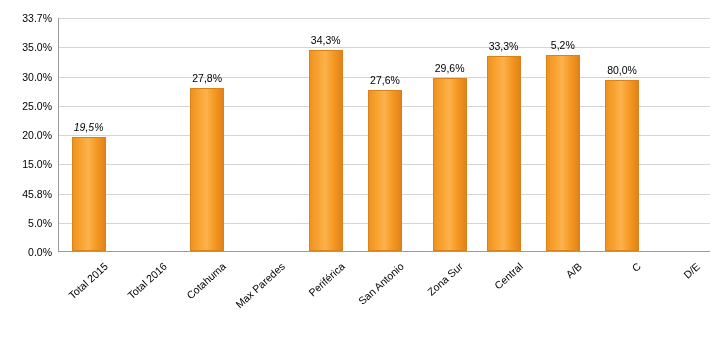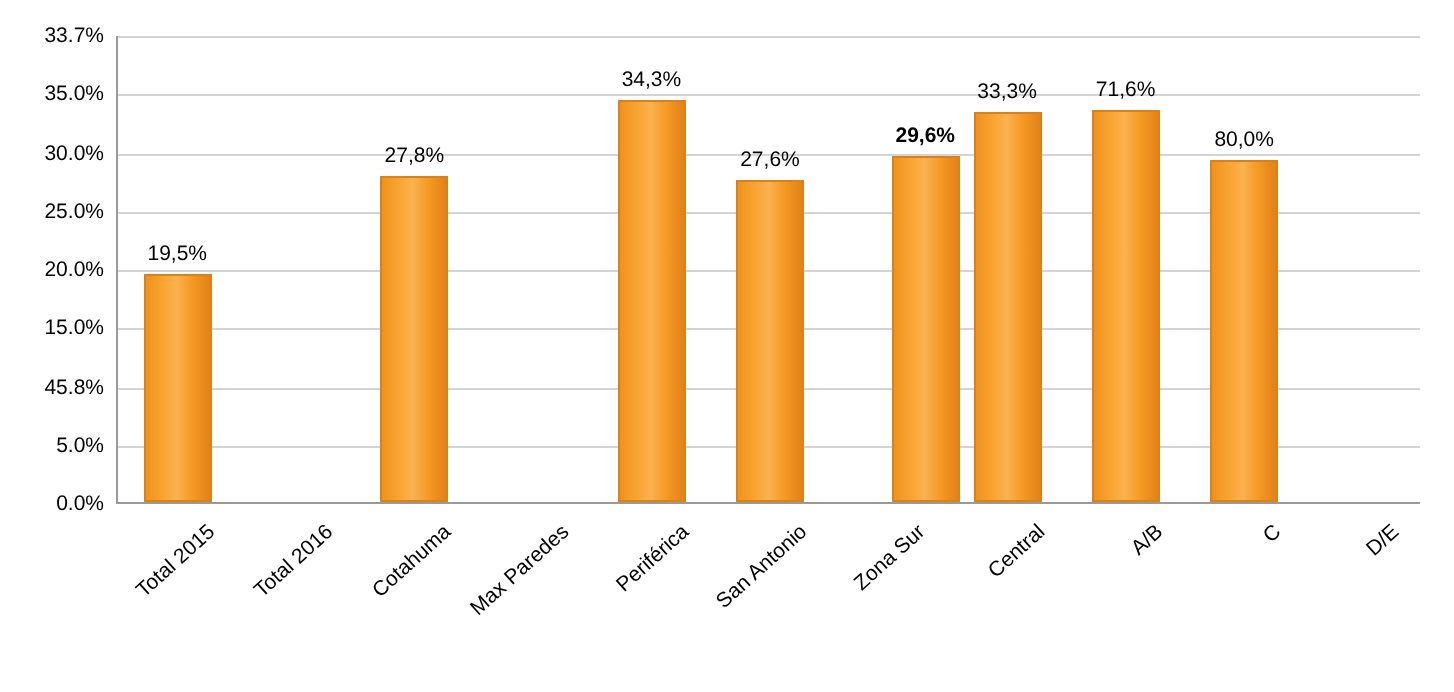--- a/index.html
+++ b/index.html
@@ -121,47 +121,47 @@
         <div class="gridline" style="top: 204.75px;"></div>
         <div class="gridline" style="top: 175.5px;"></div>
         <div class="gridline" style="top: 146.25px;"></div>
         <div class="gridline" style="top: 117px;"></div>
         <div class="gridline" style="top: 87.75px;"></div>
         <div class="gridline" style="top: 58.5px;"></div>
         <div class="gridline" style="top: 29.25px;"></div>
         <div class="gridline" style="top: 0px;"></div>
       </div>
     <div class="bars-layer" id="bars-layer">
-        <div class="bar-slot" style="left: 0px; width: 59.2727px;">
+        <div class="bar-slot" style="left: 0px; width: 59.2727px; font-style: italic;">
           <div class="bar" style="height: 114.075px;"></div>
           <div class="bar-label" style="bottom: 118.075px;">19,5%</div>
         </div>
         <div class="bar-slot" style="left: 118.545px; width: 59.2727px;">
           <div class="bar" style="height: 162.63px;"></div>
           <div class="bar-label" style="bottom: 166.63px;">27,8%</div>
         </div>
         <div class="bar-slot" style="left: 237.091px; width: 59.2727px;">
           <div class="bar" style="height: 200.655px;"></div>
           <div class="bar-label" style="bottom: 204.655px;">34,3%</div>
         </div>
         <div class="bar-slot" style="left: 296.364px; width: 59.2727px;">
           <div class="bar" style="height: 161.46px;"></div>
           <div class="bar-label" style="bottom: 165.46px;">27,6%</div>
         </div>
-        <div class="bar-slot" style="left: 374px; width: 59.2727px; font-weight: bold;">
+        <div class="bar-slot" style="left: 361px; width: 59.2727px;">
           <div class="bar" style="height: 173.16px;"></div>
           <div class="bar-label" style="bottom: 177.16px;">29,6%</div>
         </div>
         <div class="bar-slot" style="left: 414.909px; width: 59.2727px;">
           <div class="bar" style="height: 194.805px;"></div>
           <div class="bar-label" style="bottom: 198.805px;">33,3%</div>
         </div>
         <div class="bar-slot" style="left: 474.182px; width: 59.2727px;">
           <div class="bar" style="height: 195.975px;"></div>
-          <div class="bar-label" style="bottom: 199.975px;">71,6%</div>
+          <div class="bar-label" style="bottom: 199.975px;">5,2%</div>
         </div>
         <div class="bar-slot" style="left: 533.455px; width: 59.2727px;">
           <div class="bar" style="height: 171.405px;"></div>
           <div class="bar-label" style="bottom: 175.405px;">80,0%</div>
         </div>
       </div>
   </div>
 
   <div class="cat-layer" id="cat-layer">
       <div class="cat-label" style="left: 43.6364px; top: 4px; transform: translateX(-100%) rotate(-42deg); transform-origin: right top;">Total 2015</div>

